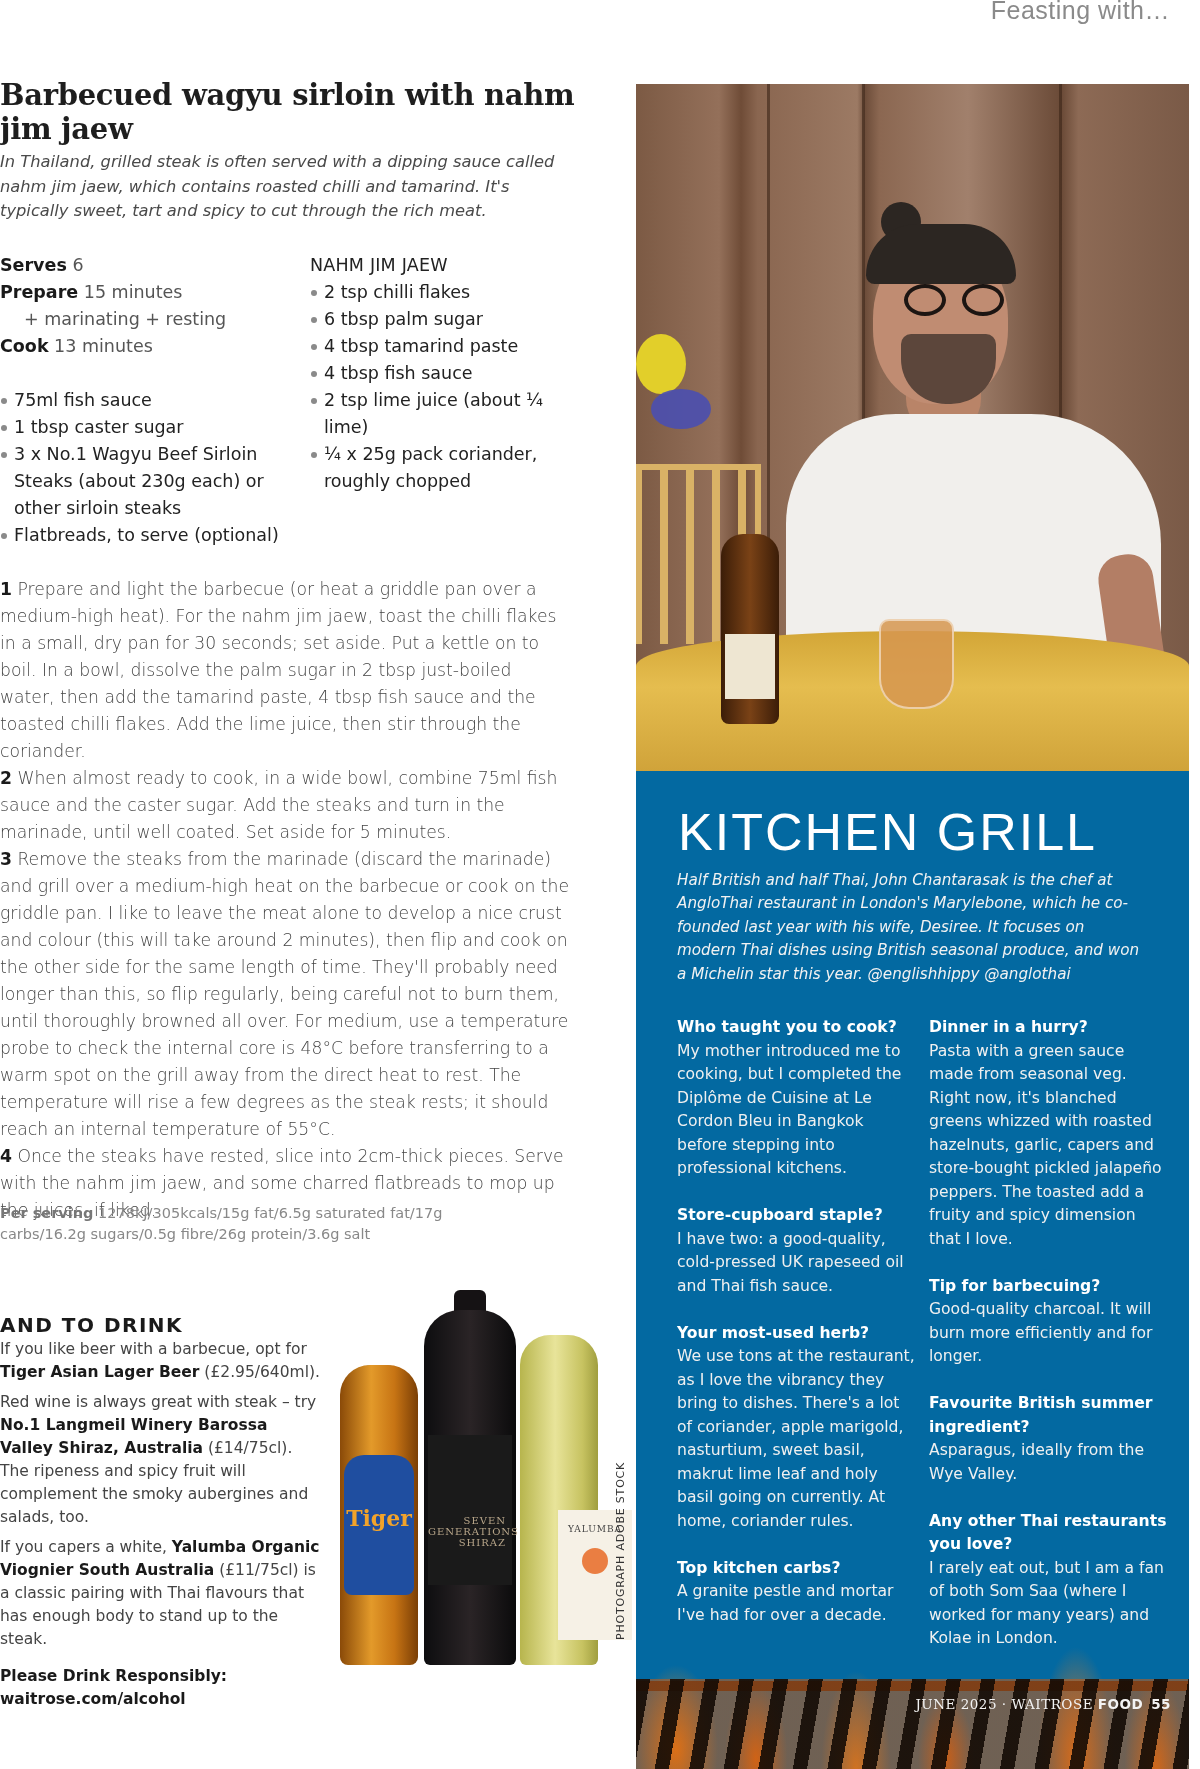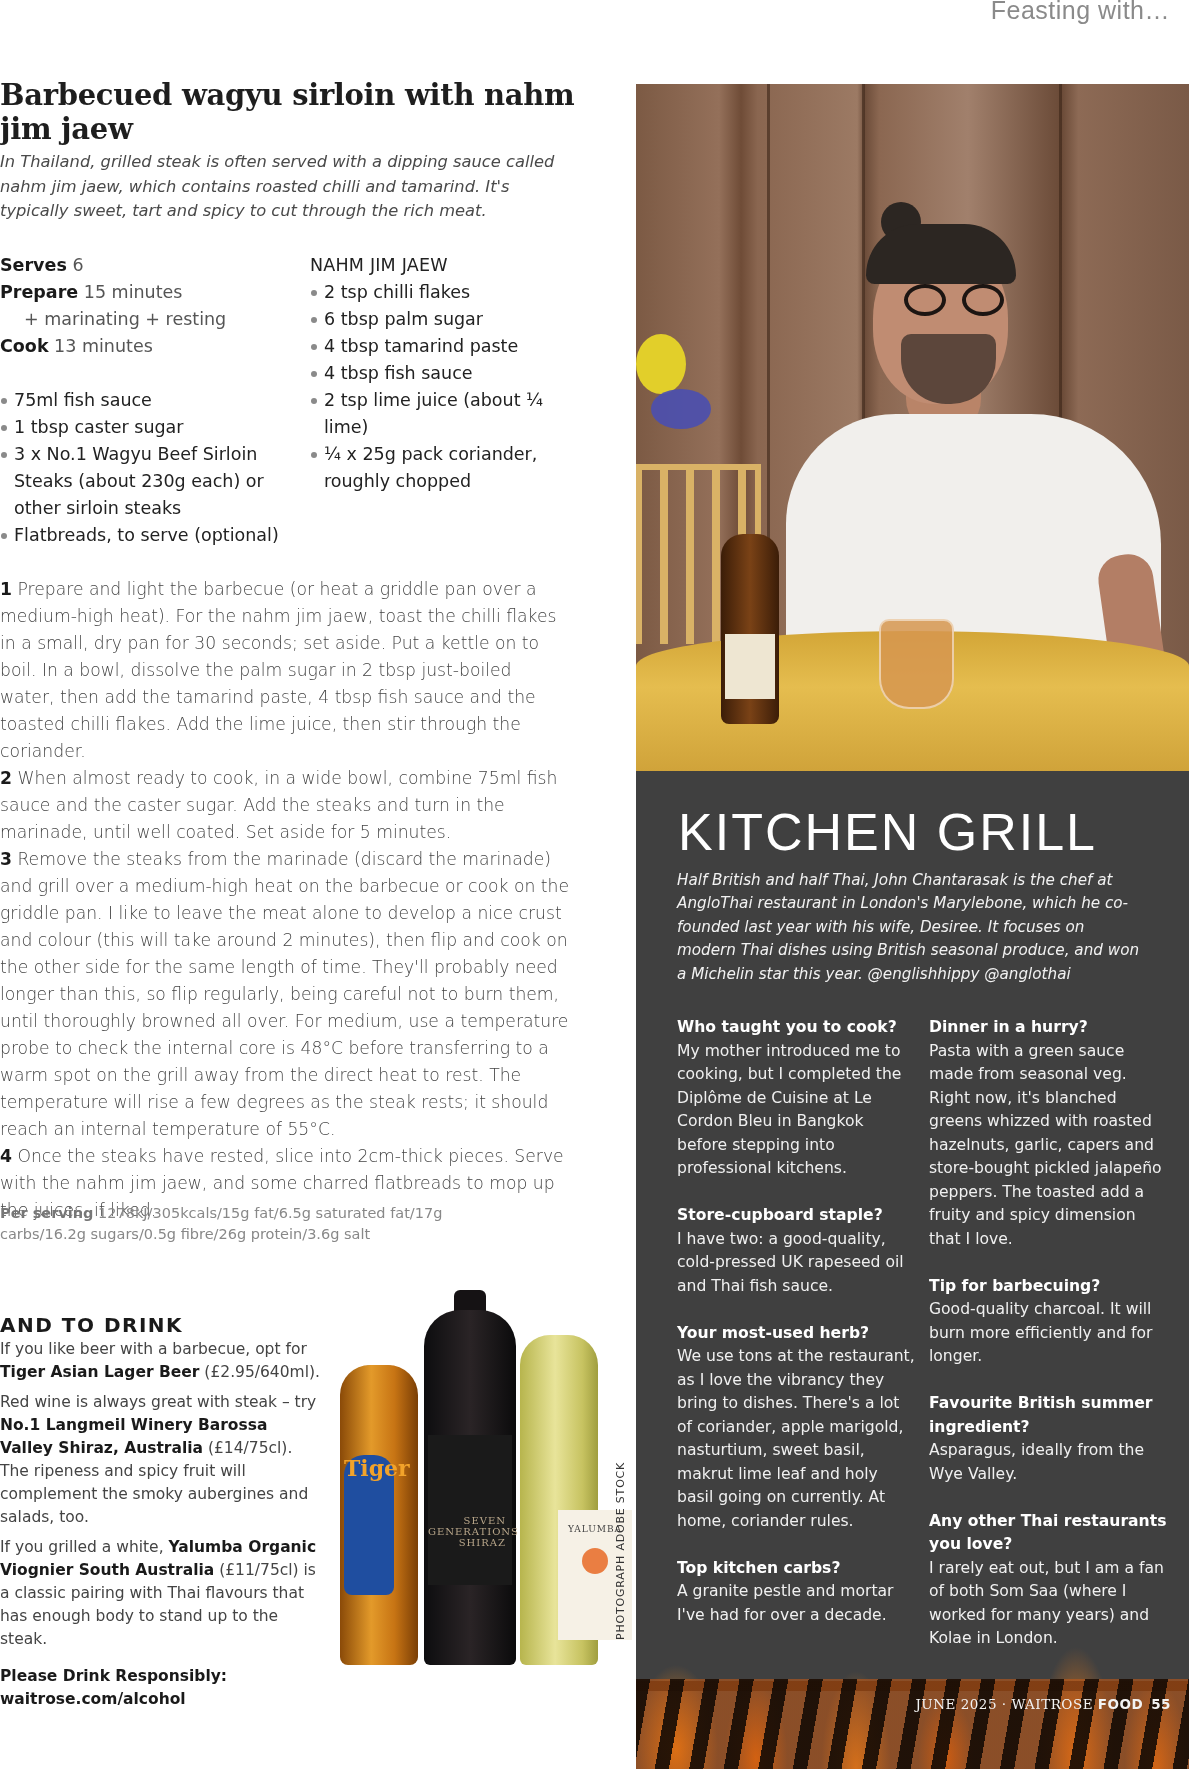--- a/index.html
+++ b/index.html
@@ -35,21 +35,21 @@
   .drink { position: absolute; left: 0; top: 1312px; width: 322px; }
   .drink-title { font-family: "DejaVu Sans", sans-serif; font-weight: bold; font-size: 20px; letter-spacing: 1.5px; color: #1a1a1a; line-height: 26px; }
   .drink p { font-size: 15.5px; line-height: 23px; color: #444; margin-bottom: 7px; }
   .drink p b { color: #1a1a1a; }
   .drink .resp { font-weight: bold; color: #1a1a1a; margin-top: 14px; }
 
   .bottles { position: absolute; left: 330px; top: 1290px; width: 260px; height: 375px; }
   .bottle { position: absolute; bottom: 0; border-radius: 14px 14px 6px 6px; }
   .b-beer { left: 10px; width: 78px; height: 300px; background: linear-gradient(90deg,#8a4a08,#e39a2a 40%,#c77414 70%,#7a3e05); border-radius: 30px 30px 8px 8px; }
   .b-beer-neck { position: absolute; left: 34px; bottom: 250px; width: 30px; height: 50px; background: #a7a7a7; border-radius: 5px; }
-  .b-beer-label { position: absolute; left: 14px; bottom: 70px; width: 50px; height: 140px; background: #1f4ea0; border-radius: 20px 20px 8px 8px; color: #f2a32a; font-family: "DejaVu Serif", serif; font-weight: bold; font-size: 22px; text-align: center; }
+  .b-beer-label { position: absolute; left: 14px; bottom: 70px; width: 70px; height: 140px; background: #1f4ea0; border-radius: 20px 20px 8px 8px; color: #f2a32a; font-family: "DejaVu Serif", serif; font-weight: bold; font-size: 22px; text-align: center; padding-top: 50px; }
   .b-red { left: 94px; width: 92px; height: 355px; background: linear-gradient(90deg,#0d0d0f,#2a2426 50%,#0b0b0c); border-radius: 36px 36px 6px 6px; }
   .b-red-neck { position: absolute; left: 124px; bottom: 285px; width: 32px; height: 90px; background: #151214; border-radius: 6px 6px 0 0; }
   .b-red-label { position: absolute; left: 98px; bottom: 80px; width: 84px; height: 150px; background: #1a1a1a; color: #b8a68a; font-family: "DejaVu Serif", serif; font-size: 10px; text-align: right; padding: 80px 6px 0 0; letter-spacing: 1px; }
   .b-white { left: 190px; width: 78px; height: 330px; background: linear-gradient(90deg,#b7b54d,#e8e49a 45%,#c7c361 80%,#a09e3f); border-radius: 30px 30px 6px 6px; }
   .b-white-neck { position: absolute; left: 214px; bottom: 258px; width: 32px; height: 72px; background: #f2f2ee; border-radius: 5px 5px 0 0; }
   .b-white-label { position: absolute; left: 192px; bottom: 25px; width: 74px; height: 130px; background: #f6f1e6; color: #444; font-family: "DejaVu Serif", serif; font-size: 9px; text-align: center; padding-top: 14px; letter-spacing: 1px; margin-left: 36px; }
   .b-white-label .poppy { width: 26px; height: 26px; border-radius: 50%; background: #e86a24; margin: 14px auto 0; opacity: 0.85; }
 
   .photo-credit { position: absolute; left: 614px; top: 1640px; transform-origin: left top; transform: rotate(-90deg); font-size: 11px; letter-spacing: 0.8px; color: #333; white-space: nowrap; }
 
@@ -69,21 +69,21 @@
   .hair { position: absolute; left: 230px; top: 140px; width: 150px; height: 60px; background: #2c2622; border-radius: 60px 60px 10px 10px; }
   .bun { position: absolute; left: 245px; top: 118px; width: 40px; height: 40px; background: #2c2622; border-radius: 50%; }
   .beard { position: absolute; left: 265px; top: 250px; width: 95px; height: 70px; background: #4a3a31; border-radius: 10px 10px 45px 45px; opacity: 0.85; }
   .glasses { position: absolute; left: 268px; top: 200px; width: 110px; height: 32px; }
   .glasses span { position: absolute; top: 0; width: 42px; height: 32px; border: 4px solid #1c1512; border-radius: 50%; }
   .glasses span:first-child { left: 0; } .glasses span:last-child { left: 58px; }
   .beer-bottle { position: absolute; left: 85px; top: 450px; width: 58px; height: 190px; background: linear-gradient(90deg,#3b1d08,#7a4216 50%,#3b1d08); border-radius: 22px 22px 8px 8px; }
   .beer-bottle::after { content: ""; position: absolute; left: 4px; top: 100px; width: 50px; height: 65px; background: #eee6d2; }
   .glass { position: absolute; left: 243px; top: 535px; width: 75px; height: 90px; background: rgba(214,150,80,0.85); border: 2px solid rgba(255,255,255,0.5); border-radius: 10px 10px 30px 30px; }
 
-  .panel { position: absolute; left: 636px; top: 771px; width: 553px; height: 998px; background: #404040; overflow: hidden; }
+  .panel { position: absolute; left: 636px; top: 771px; width: 553px; height: 998px; background: #0369a1; overflow: hidden; }
   .flames { position: absolute; left: 0; bottom: 0; width: 100%; height: 210px;
     background:
       radial-gradient(ellipse 60px 120px at 40px 190px, rgba(255,140,20,0.95), transparent 70%),
       radial-gradient(ellipse 45px 110px at 120px 200px, rgba(240,110,10,0.9), transparent 70%),
       radial-gradient(ellipse 50px 140px at 220px 210px, rgba(255,150,30,0.85), transparent 70%),
       radial-gradient(ellipse 40px 90px at 310px 200px, rgba(230,100,10,0.85), transparent 70%),
       radial-gradient(ellipse 55px 160px at 440px 200px, rgba(255,130,20,0.9), transparent 70%),
       radial-gradient(ellipse 45px 130px at 520px 210px, rgba(240,120,20,0.9), transparent 70%); }
   .grill { position: absolute; left: 0; bottom: 0; width: 100%; height: 90px; background: repeating-linear-gradient(100deg, rgba(30,15,5,0.95) 0 14px, rgba(200,90,20,0.55) 14px 34px); }
   .grill-bar { position: absolute; left: 0; bottom: 78px; width: 100%; height: 10px; background: #2a1a10; opacity: 0.9; }
@@ -144,21 +144,21 @@
 
 <div class="nutrition">
   <span class="lbl">Per serving</span>
   <span>1278kJ/305kcals/15g fat/6.5g saturated fat/17g carbs/16.2g sugars/0.5g fibre/26g protein/3.6g salt</span>
 </div>
 
 <div class="drink">
   <div class="drink-title">AND TO DRINK</div>
   <p><span>If you like beer with a barbecue, opt for </span><b>Tiger Asian Lager Beer</b><span> (£2.95/640ml).</span></p>
   <p><span>Red wine is always great with steak – try </span><b>No.1 Langmeil Winery Barossa Valley Shiraz, Australia</b><span> (£14/75cl). The ripeness and spicy fruit will complement the smoky aubergines and salads, too.</span></p>
-  <p><span>If you grilled a white, </span><b>Yalumba Organic Viognier South Australia</b><span> (£11/75cl) is a classic pairing with Thai flavours that has enough body to stand up to the steak.</span></p>
+  <p><span>If you capers a white, </span><b>Yalumba Organic Viognier South Australia</b><span> (£11/75cl) is a classic pairing with Thai flavours that has enough body to stand up to the steak.</span></p>
   <p class="resp"><span>Please Drink Responsibly:</span><br><span>waitrose.com/alcohol</span></p>
 </div>
 
 <div class="bottles">
   <div class="b-beer-neck"></div>
   <div class="bottle b-beer"></div>
   <div class="b-beer-label">Tiger</div>
   <div class="b-red-neck"></div>
   <div class="bottle b-red"></div>
   <div class="b-red-label">SEVEN GENERATIONS SHIRAZ</div>

